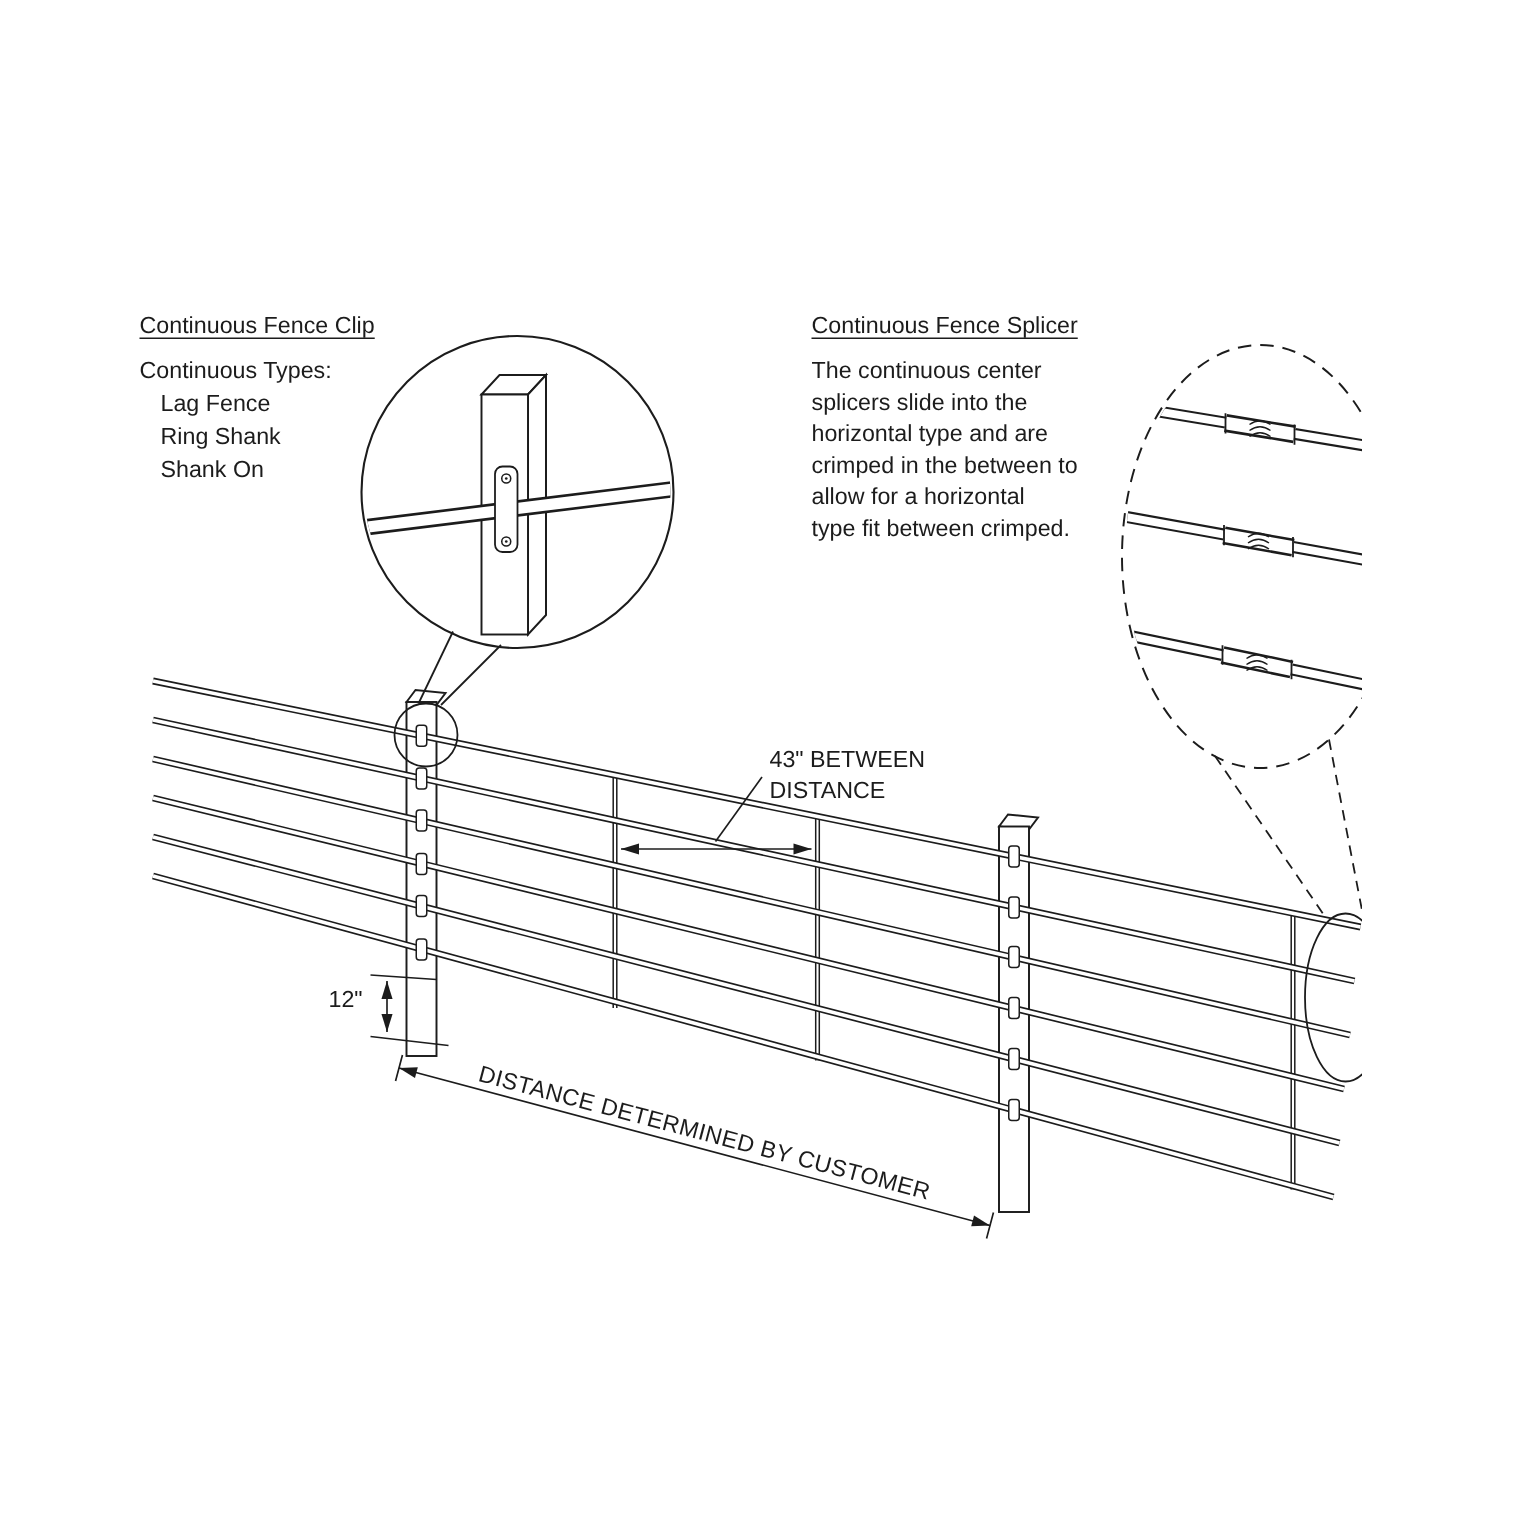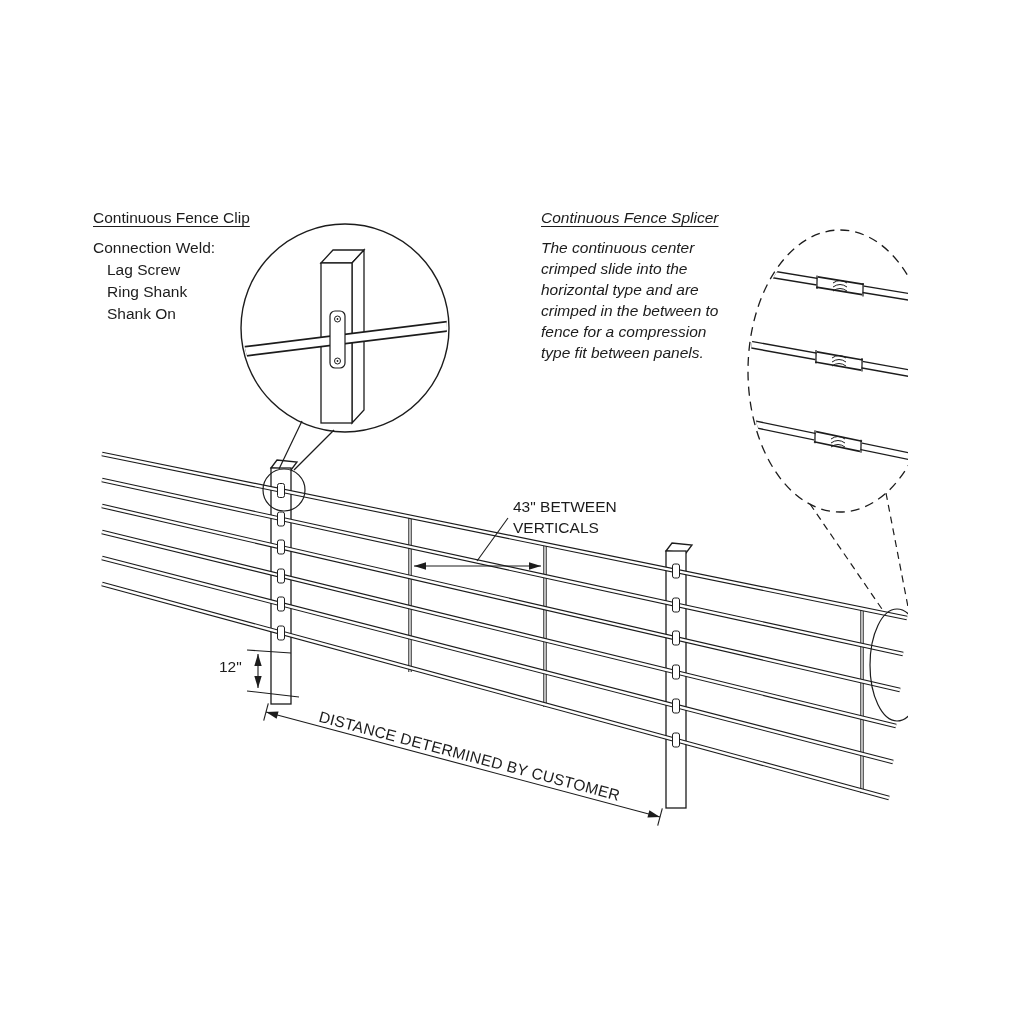--- a/index.html
+++ b/index.html
@@ -156,38 +156,38 @@
 
     <g>
       <line class="ink" stroke-width="1.1" x1="263.7" y1="720.7" x2="268.3" y2="703.3"></line>
       <line class="ink" stroke-width="1.1" x1="657.7" y1="825.7" x2="662.3" y2="808.3"></line>
       <line class="ink" stroke-width="1.1" x1="266" y1="712" x2="660" y2="817" marker-start="url(#arr)" marker-end="url(#arr)"></line>
     </g>
   </svg>
 
   <div class="label" style="left:93px;top:207px;">
     <div class="title">Continuous Fence Clip</div>
-    <div>Connection Weld:</div>
-    <div class="indent">Lag Screw</div>
+    <div>Continuous Types:</div>
+    <div class="indent">Lag Fence</div>
     <div class="indent">Ring Shank</div>
     <div class="indent">Shank On</div>
   </div>
 
-  <div class="label" style="left:541px;top:207px;font-style:italic;">
+  <div class="label" style="left:541px;top:207px;">
     <div class="title">Continuous Fence Splicer</div>
     <div class="para">The continuous center</div>
-    <div class="para">crimped slide into the</div>
+    <div class="para">splicers slide into the</div>
     <div class="para">horizontal type and are</div>
     <div class="para">crimped in the between to</div>
-    <div class="para">fence for a compression</div>
-    <div class="para">type fit between panels.</div>
+    <div class="para">allow for a horizontal</div>
+    <div class="para">type fit between crimped.</div>
   </div>
 
   <div class="label" style="left:513px;top:496px;line-height:21px;">
     <div>43" BETWEEN</div>
-    <div>VERTICALS</div>
+    <div>DISTANCE</div>
   </div>
 
   <div class="label" style="left:219px;top:656px;">12"</div>
 
   <div class="label rot" style="left:322px;top:706px;">DISTANCE DETERMINED BY CUSTOMER</div>
 
 </div>
 
 </body></html>

